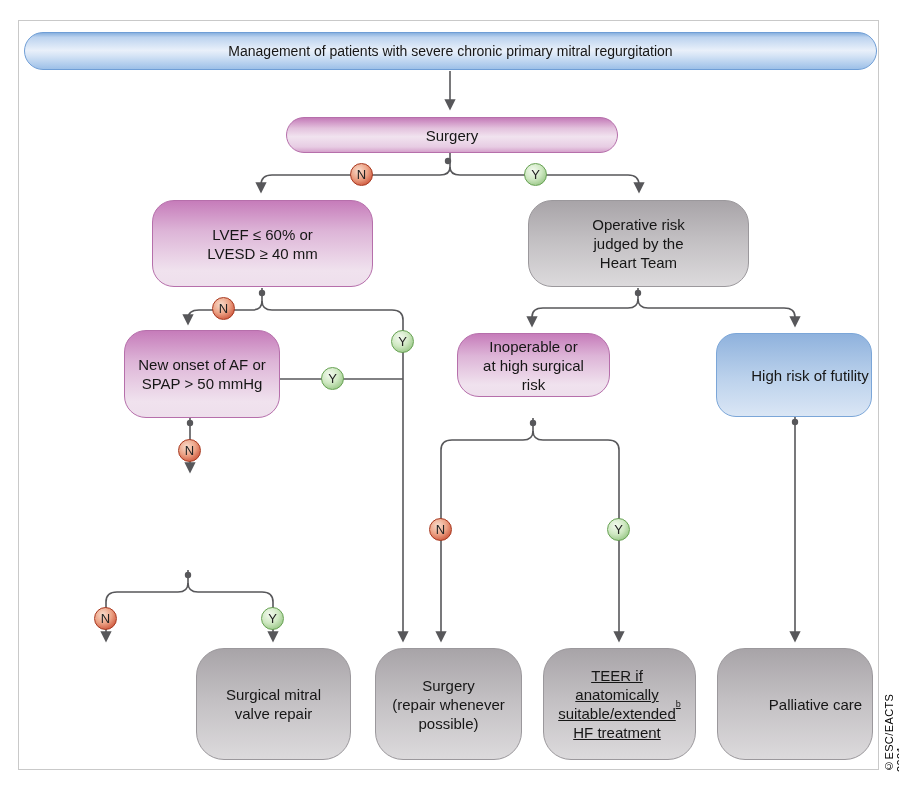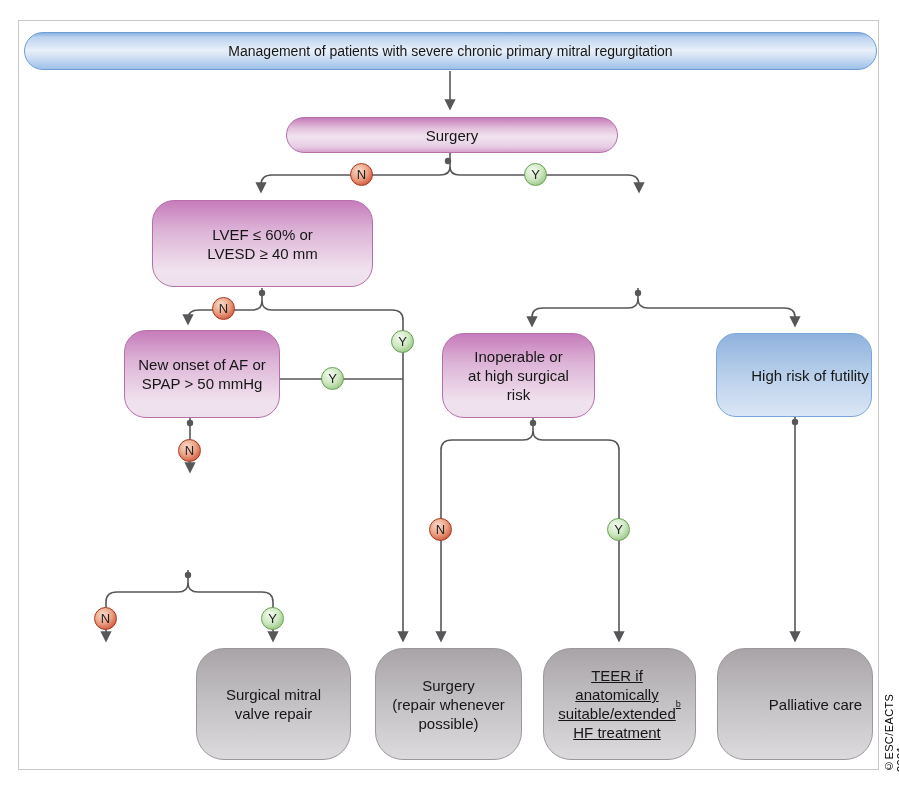--- a/index.html
+++ b/index.html
@@ -122,28 +122,33 @@
 
   <div class="box pill-pink">
     <span class="txt">Surgery</span>
   </div>
 
   <div class="box pink" style="left:152px;top:200px;width:221px;height:87px;">
     <span class="txt">LVEF ≤ 60% or
 LVESD ≥ 40 mm</span>
   </div>
 
+  <div class="box gray" style="left:528px;top:200px;width:221px;height:87px;">
+    <span class="txt">Operative risk
+judged by the
+Heart Team</span>
+  </div>
 
   <div class="box pink" style="left:124px;top:330px;width:156px;height:88px;">
     <span class="txt">New onset of AF or
 SPAP &gt; 50 mmHg</span>
   </div>
 
 
-  <div class="box pink" style="left:442px;top:333px;width:153px;height:85px;">
+  <div class="box pink" style="left:457px;top:333px;width:153px;height:64px;">
     <span class="txt">Inoperable or
 at high surgical
 risk</span>
   </div>
 
   <div class="box blue" style="left:716px;top:333px;width:156px;height:84px;padding-left:32px;">
     <span class="txt">High risk of futility</span>
   </div>
 
 

